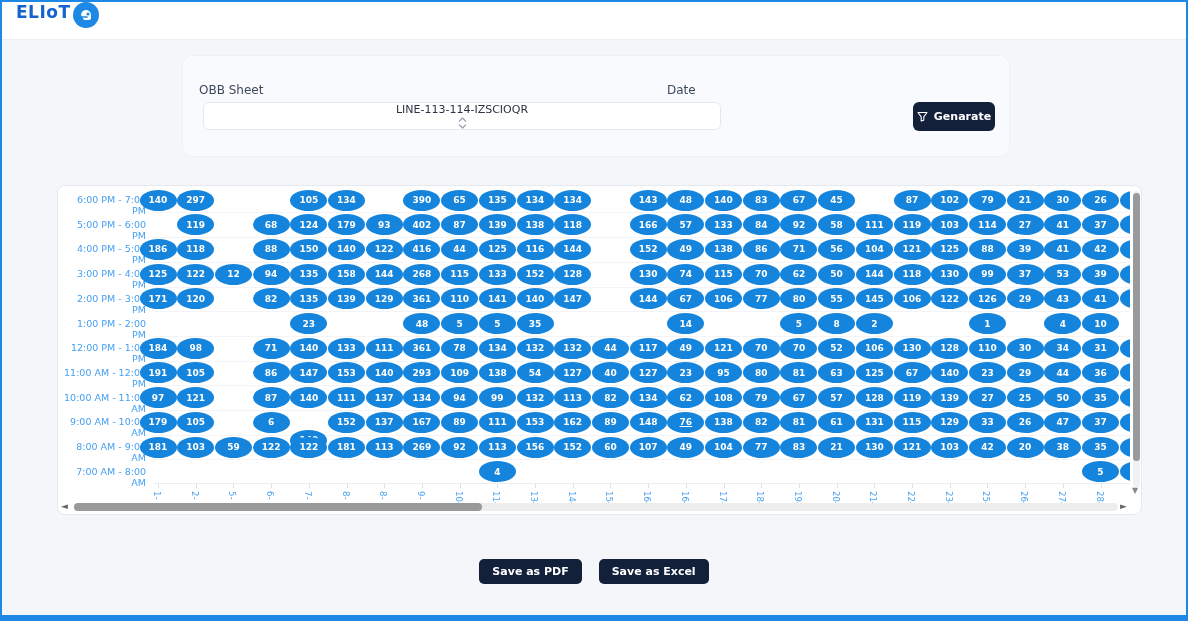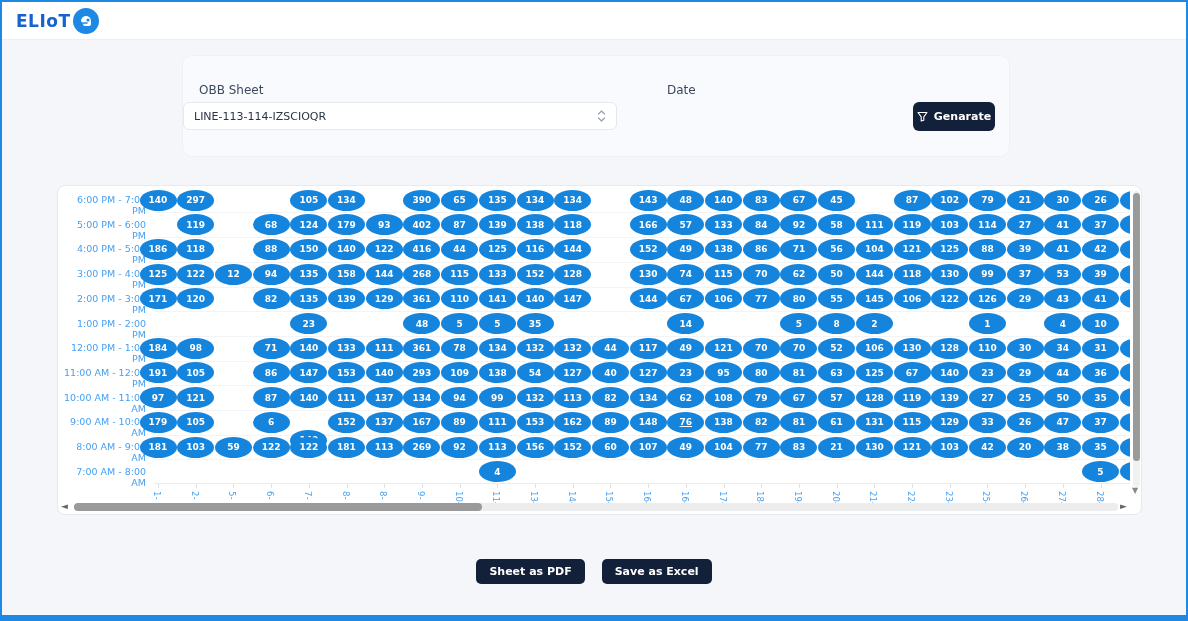--- a/index.html
+++ b/index.html
@@ -4,21 +4,21 @@
 <style>
   * { margin:0; padding:0; box-sizing:border-box; }
   html,body { width:1188px; height:621px; }
   body {
     font-family:"DejaVu Sans","Liberation Sans",sans-serif;
     background:#f4f6fa; position:relative; overflow:hidden;
     border-top:2px solid #1e88e5; border-left:2px solid #1e88e5; border-right:2px solid #1e88e5;
   }
   
   .header { position:absolute; left:0; top:0; width:100%; height:38px; background:#ffffff;
-            border-bottom:1px solid #eceff4; display:flex; align-items:center; padding:0 14px; z-index:5; }
+            border-bottom:1px solid #eceff4; display:flex; padding:0 14px; z-index:5; }
   .logo-text { font-size:17px; font-weight:800; color:#1563cf; letter-spacing:.5px; }
   .logo-badge { width:26px; height:26px; border-radius:50%; background:#1e88e5; margin-left:2px; margin-right:14px;
                 display:flex; align-items:center; justify-content:center; }
   .page-title { font-size:15px; font-weight:600; color:#2f8fe8; letter-spacing:.2px; }
   
   .filter-card { position:absolute; left:180px; top:53px; width:828px; height:102px;
                  background:#f9fafd; border:1px solid #eef1f6; border-radius:10px; }
   .f-label { position:absolute; font-size:12px; font-weight:500; color:#3c485c; }
   .f-input { position:absolute; height:28px; background:#fff; border:1px solid #e4e9f0; border-radius:6px;
              display:flex; align-items:center; padding:0 10px; font-size:11px; color:#2b3442; cursor:pointer; }
@@ -61,21 +61,21 @@
     <svg width="18" height="18" viewBox="0 0 18 18">
       <path d="M4 9a5 5 0 0 1 10 0v3a2 2 0 0 1-2 2H7" fill="#fff"></path>
       <circle cx="11" cy="8" r="1.6" fill="#1e88e5"></circle>
       <path d="M5 11h5" stroke="#1e88e5" stroke-width="1.6" stroke-linecap="round" fill="none"></path>
     </svg>
   </span>
 </div>
 
 <div class="filter-card">
   <span class="f-label" style="left:16px; top:27px;">OBB Sheet</span>
-  <div class="f-input" style="left:0; top:46px; width:434px;">
+  <div class="f-input" style="left:20px; top:46px; width:518px;flex-direction:column;">
     <span class="grow">LINE-113-114-IZSCIOQR</span>
     <span>
       <svg width="9" height="14" viewBox="0 0 9 14">
         <path d="M1.5 5 4.5 2 7.5 5" stroke="#9aa3b2" stroke-width="1.3" fill="none" stroke-linecap="round" stroke-linejoin="round"></path>
         <path d="M1.5 9 4.5 12 7.5 9" stroke="#9aa3b2" stroke-width="1.3" fill="none" stroke-linecap="round" stroke-linejoin="round"></path>
       </svg>
     </span>
   </div>
   <span class="f-label" style="left:484px; top:27px;">Date</span>
   <button class="gen-btn">
@@ -438,17 +438,17 @@
   <div class="h-arrow" style="left:3px;">◄</div>
   <div class="h-track"></div>
   <div class="h-thumb"></div>
   <div class="h-arrow" style="left:1062px;">►</div>
   <div class="v-track"></div>
   <div class="v-thumb"></div>
   <div class="v-arrow">▼</div>
 </div>
 
 <div class="footer-actions">
-  <button class="save-btn">Sheet as PDF</button>
+  <button class="save-btn">Save as PDF</button>
   <button class="save-btn">Save as Excel</button>
 </div>
 
 <div class="bottom-bar"></div>
 
 </body></html>

